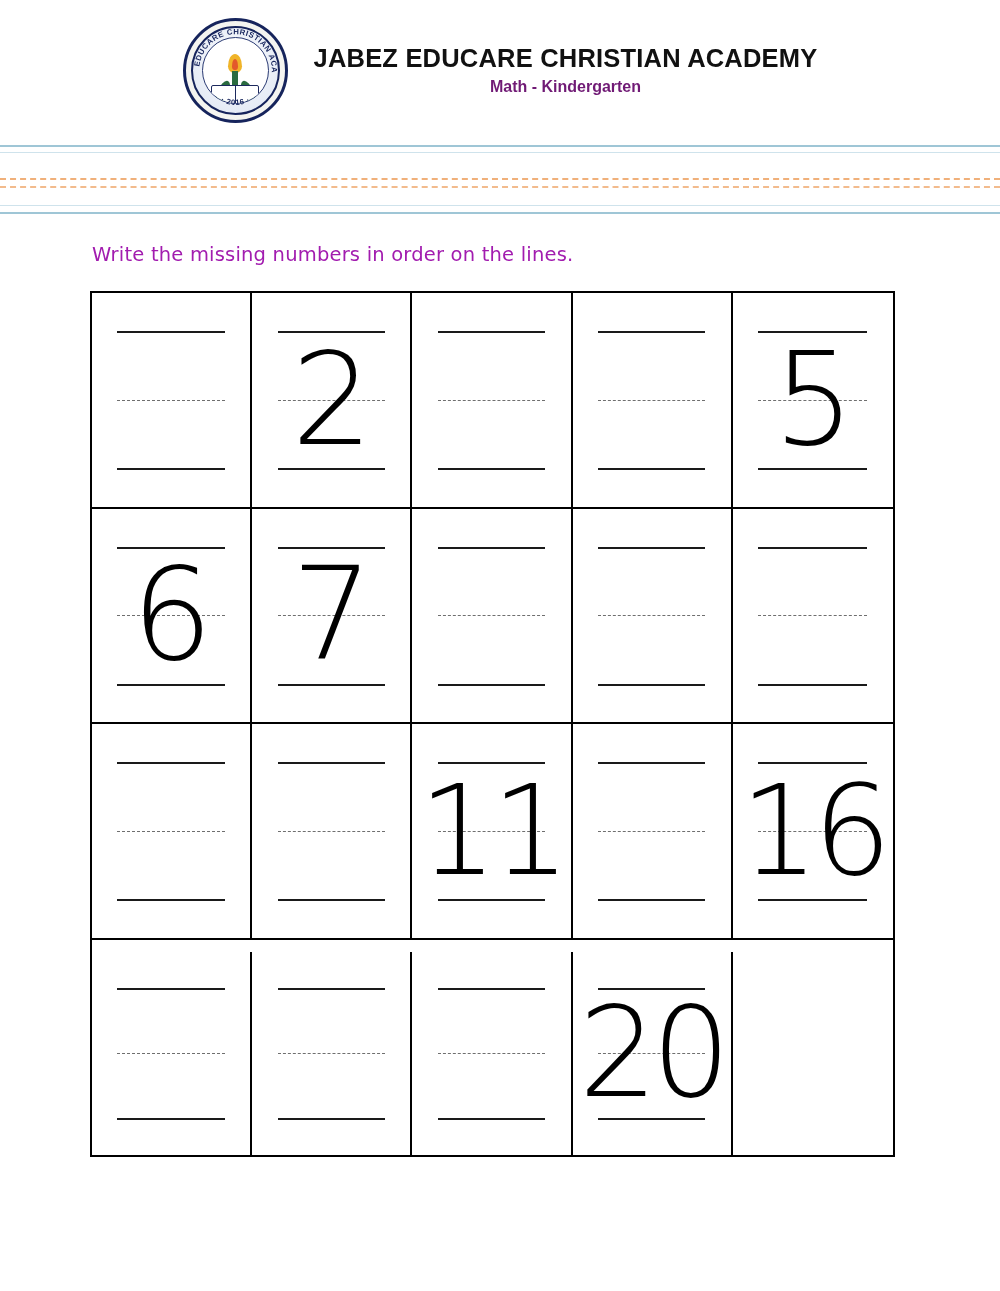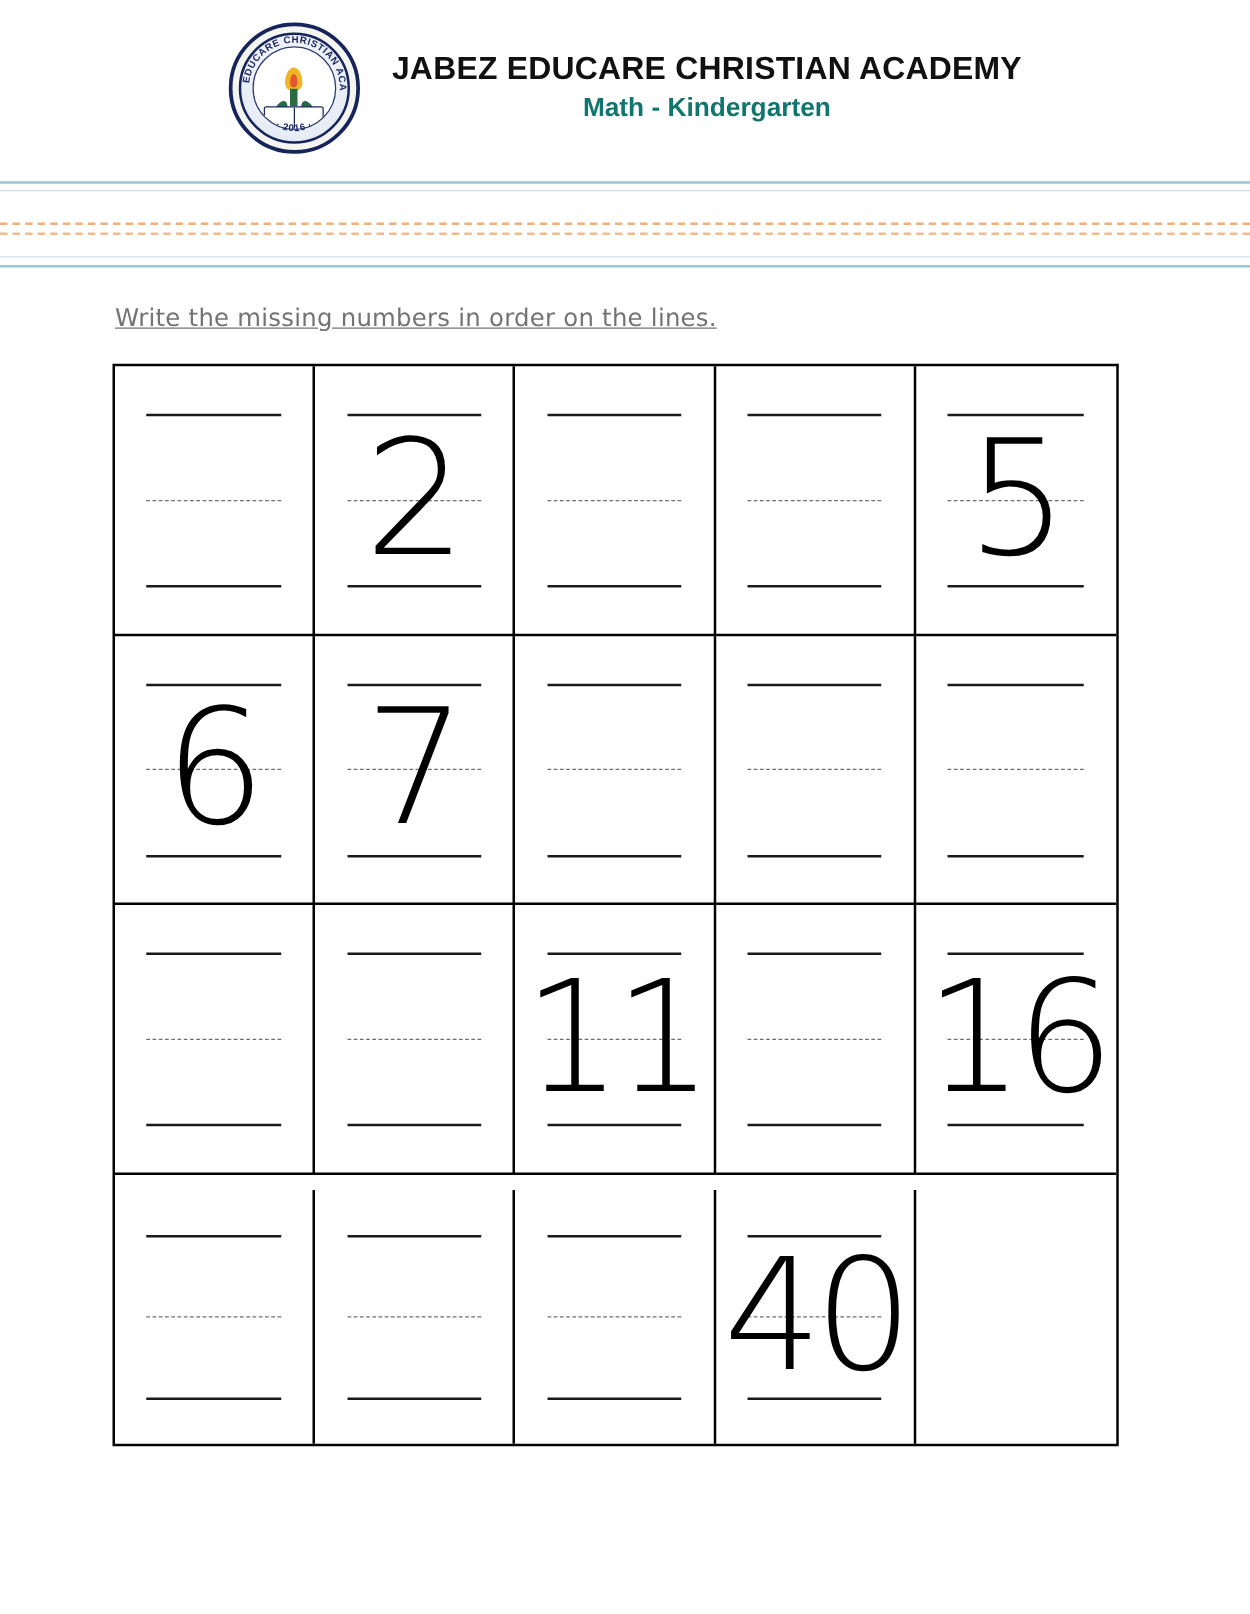--- a/index.html
+++ b/index.html
@@ -139,23 +139,23 @@
   .title-block { text-align: center; }
   .school-name {
     font-size: 25.5px;
     font-weight: bold;
     color: #111111;
     letter-spacing: 0.2px;
     line-height: 1.15;
     white-space: nowrap;
   }
   .subject-line {
-    font-size: 21px;
+    font-size: 16px;
     font-weight: bold;
-    color: #0f766e;
+    color: #701a75;
     margin-top: 5px;
   }
 
   
   .rule {
     position: absolute;
     left: 0;
     width: 1000px;
     height: 0;
     border-top: 2px solid #9fc6d6;
@@ -177,24 +177,23 @@
     border-top: 2px dashed #f0b07a;
     opacity: .85;
   }
 
   
   .instruction {
     position: absolute;
     left: 92px;
     top: 243px;
     font-size: 19.5px;
-    color: #737373;
+    color: #a21caf;
     font-family: "DejaVu Sans", sans-serif;
     letter-spacing: 0.2px;
-    text-decoration: underline;
   }
 
   
   .grid {
     position: absolute;
     left: 90px;
     top: 291px;
     width: 805px;
     height: 866px;
     border: 2px solid #000000;
@@ -462,16 +461,16 @@
     </div>
     <div class="numeral"></div>
   </div>
 
   <div class="cell">
     <div class="lines">
       <div class="ln top"></div>
       <div class="ln mid"></div>
       <div class="ln bottom"></div>
     </div>
-    <div class="numeral two-digit">40</div>
+    <div class="numeral two-digit">20</div>
   </div>
 
 </div>
 
 </body></html>

